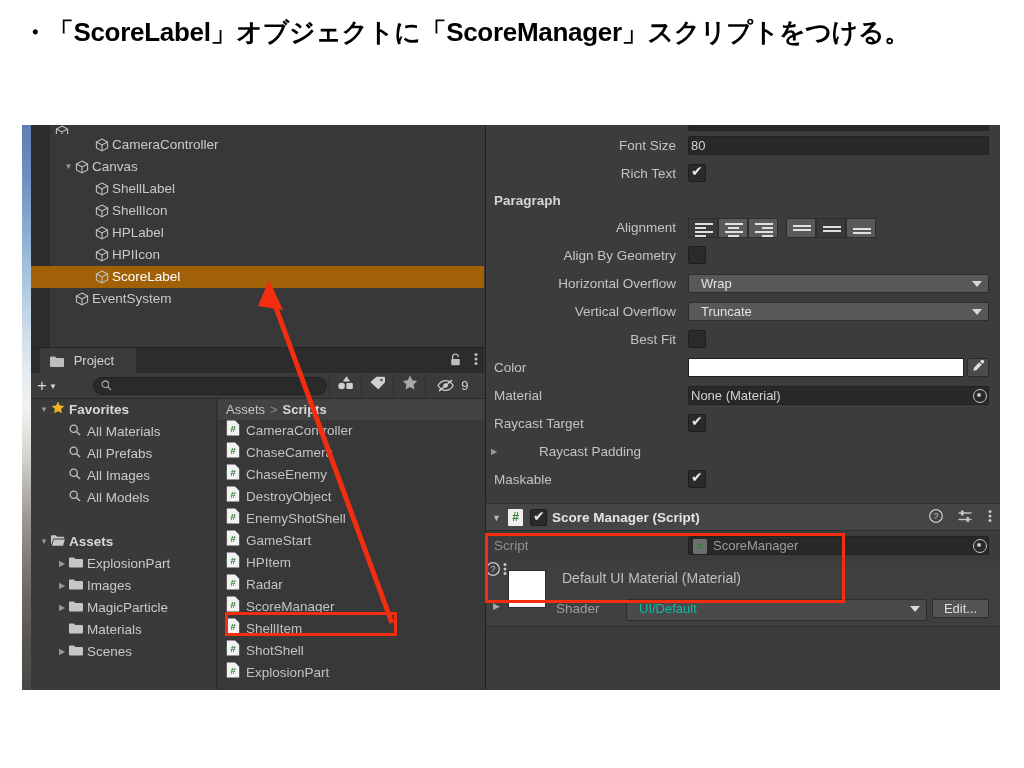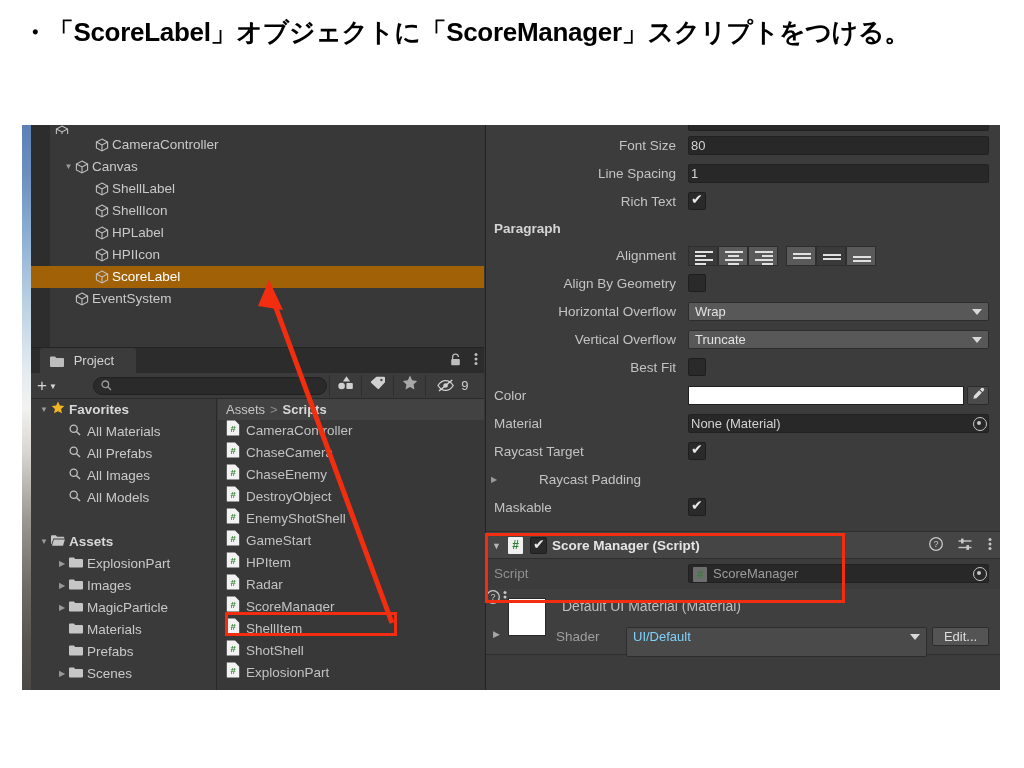--- a/index.html
+++ b/index.html
@@ -162,21 +162,21 @@
   .field {
     position: absolute; left: 202px; top: 4px; height: 19px;
     background: #282828; border: 1px solid #212121; border-radius: 2px;
     color: #d3d3d3; font-size: 13px; line-height: 18px; padding-left: 2px;
     white-space: nowrap; overflow: hidden;
   }
   .field.wide { right: 11px; }
   .popup {
     position: absolute; left: 202px; top: 4px; right: 11px; height: 19px;
     background: #585858; border: 1px solid #2d2d2d; border-radius: 2px;
-    color: #e2e2e2; font-size: 13px; line-height: 18px; padding-left: 6px;
+    color: #e2e2e2; font-size: 13px; line-height: 18px; padding-left: 12px;
   }
   .popup .arrow {
     position: absolute; right: 6px; top: 6px;
     border-left: 5px solid transparent; border-right: 5px solid transparent;
     border-top: 6px solid #d8d8d8;
   }
   .checkbox {
     position: absolute; left: 202px; top: 4px; width: 18px; height: 18px;
     background: #2a2a2a; border: 1px solid #1e1e1e; border-radius: 2px;
   }
@@ -248,23 +248,23 @@
   .mat-title {
     position: absolute; left: 76px; top: 6px; height: 22px; line-height: 22px;
     color: #bfbfbf; font-size: 14px;
   }
   .mat-tw { position: absolute; left: 7px; top: 40px; color: #a6a6a6; font-size: 9px; }
   .shader-lbl {
     position: absolute; left: 70px; top: 37px; height: 22px; line-height: 22px;
     color: #9e9e9e; font-size: 13.5px;
   }
   .shader-pop {
-    position: absolute; left: 140px; top: 38px; right: 73px; height: 30px;
+    position: absolute; left: 140px; top: 38px; right: 73px; height: 22px;
     background: #4a4a4a; border: 1px solid #2d2d2d; border-radius: 2px;
-    color: #7dd3fc; font-size: 13px; line-height: 18px; padding-left: 6px;
+    color: #14b8a6; font-size: 13px; line-height: 18px; padding-left: 12px;
   }
   .shader-pop .arrow {
     position: absolute; right: 6px; top: 6px;
     border-left: 5px solid transparent; border-right: 5px solid transparent;
     border-top: 6px solid #d8d8d8;
   }
   .edit-btn {
     position: absolute; right: 11px; top: 38px; width: 57px; height: 19px;
     background: #545454; border: 1px solid #2d2d2d; border-radius: 2px;
     text-align: center; line-height: 18px; color: #dedede; font-size: 13px;
@@ -426,23 +426,20 @@
               </svg></span><span>ExplosionPart</span></div>
           <div class="p-row"><span style="display:inline-block;width:24px"></span><span class="tw">▶</span><span class="ic"><svg width="14" height="11" viewBox="0 0 14 11">
                 <path d="M0 1.4A1 1 0 011 .4h3.9l1.3 1.5H13a1 1 0 011 1V9.6a1 1 0 01-1 1H1a1 1 0 01-1-1z" fill="#c6c6c6"></path>
               </svg></span><span>Images</span></div>
           <div class="p-row"><span style="display:inline-block;width:24px"></span><span class="tw">▶</span><span class="ic"><svg width="14" height="11" viewBox="0 0 14 11">
                 <path d="M0 1.4A1 1 0 011 .4h3.9l1.3 1.5H13a1 1 0 011 1V9.6a1 1 0 01-1 1H1a1 1 0 01-1-1z" fill="#c6c6c6"></path>
               </svg></span><span>MagicParticle</span></div>
           <div class="p-row"><span style="display:inline-block;width:24px"></span><span class="tw"></span><span class="ic"><svg width="14" height="11" viewBox="0 0 14 11">
                 <path d="M0 1.4A1 1 0 011 .4h3.9l1.3 1.5H13a1 1 0 011 1V9.6a1 1 0 01-1 1H1a1 1 0 01-1-1z" fill="#c6c6c6"></path>
               </svg></span><span>Materials</span></div>
-          <div class="p-row"><span style="display:inline-block;width:24px"></span><span class="tw"></span><span class="ic"><svg width="14" height="11" viewBox="0 0 14 11">
-                <path d="M0 1.4A1 1 0 011 .4h3.9l1.3 1.5H13a1 1 0 011 1V9.6a1 1 0 01-1 1H1a1 1 0 01-1-1z" fill="#c6c6c6"></path>
-              </svg></span><span>Prefabs</span></div>
           <div class="p-row"><span style="display:inline-block;width:24px"></span><span class="tw">▶</span><span class="ic"><svg width="14" height="11" viewBox="0 0 14 11">
                 <path d="M0 1.4A1 1 0 011 .4h3.9l1.3 1.5H13a1 1 0 011 1V9.6a1 1 0 01-1 1H1a1 1 0 01-1-1z" fill="#c6c6c6"></path>
               </svg></span><span>Scenes</span></div>
         </div>
       <div id="project-content">
         <div id="breadcrumb">
           <span>Assets</span><span class="sep">&gt;</span><span class="cur">Scripts</span>
         </div>
         <div id="asset-rows">
             <div class="a-row"><span class="cs"><svg width="14" height="16" viewBox="0 0 14 16">
@@ -502,24 +499,20 @@
 
     <div class="insp-row" style="height:7px;overflow:hidden">
       <div class="field wide" style="top:-13px;height:19px"></div>
     </div>
 
     <div class="insp-row">
       <div class="insp-label">Font Size</div>
       <div class="field wide">80</div>
     </div>
 
-    <div class="insp-row">
-      <div class="insp-label">Line Spacing</div>
-      <div class="field wide">1</div>
-    </div>
 
     <div class="insp-row">
       <div class="insp-label">Rich Text</div>
       <div class="checkbox checked"></div>
     </div>
 
     <div class="insp-row" style="height:26px">
       <div class="insp-label section" style="height:26px;line-height:26px">Paragraph</div>
     </div>
 

